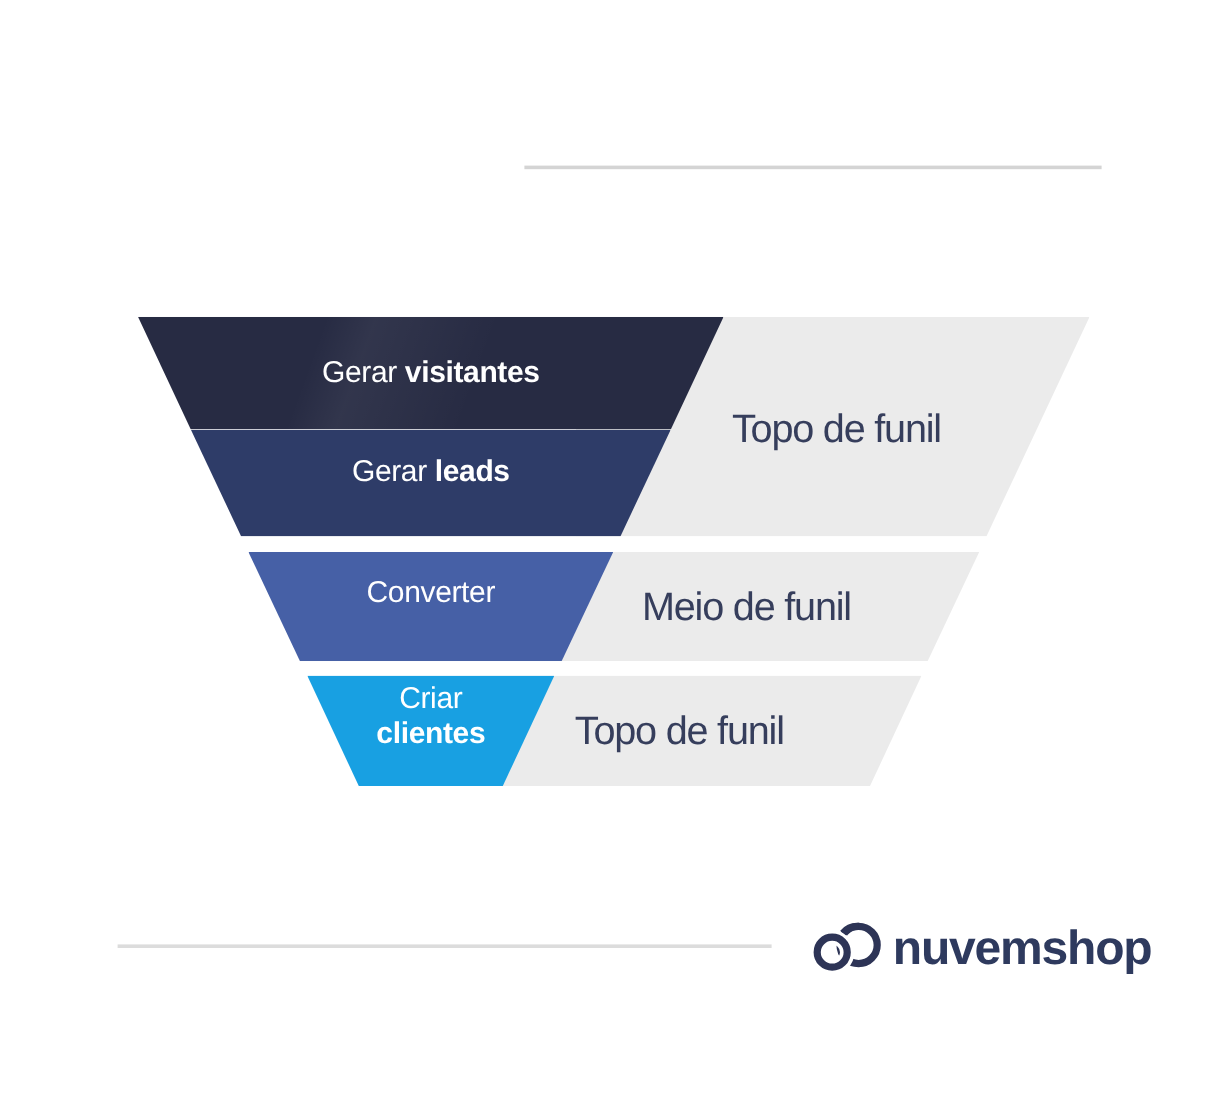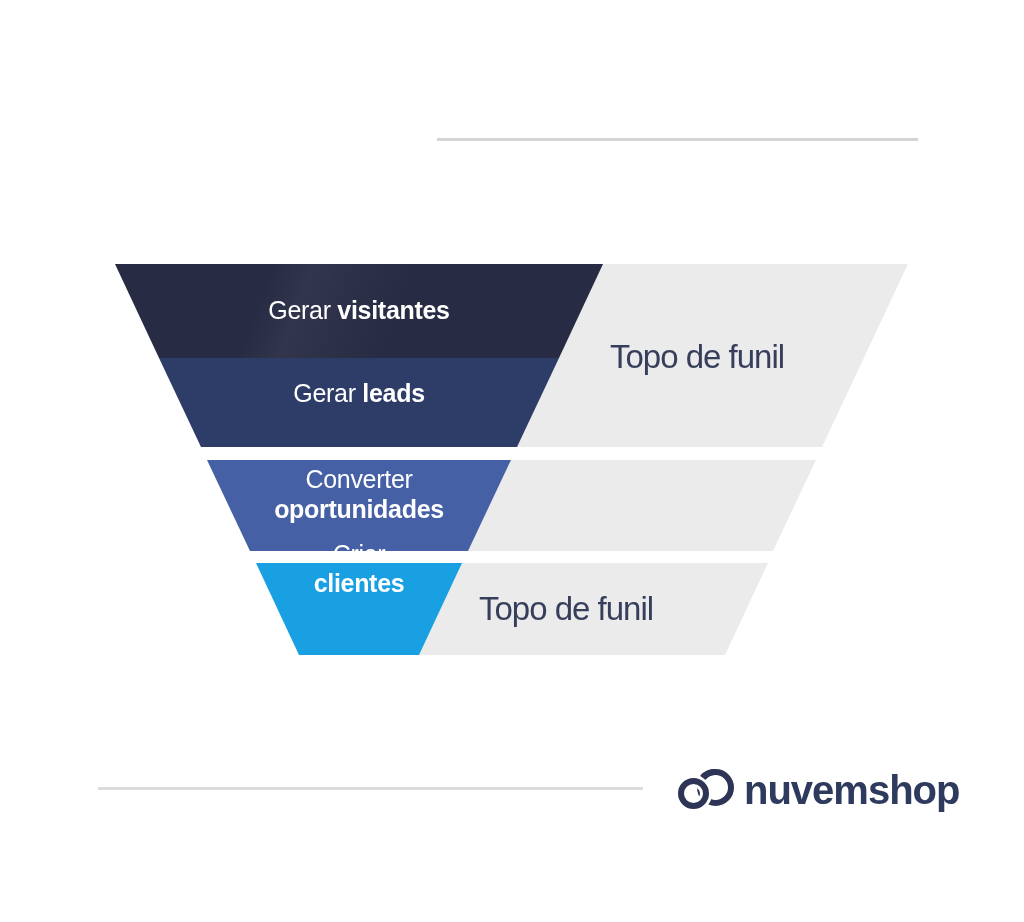--- a/index.html
+++ b/index.html
@@ -98,21 +98,21 @@
     color: var(--c-stage_text, #ffffff);
     font-size: 25px;
     font-weight: 400;
     letter-spacing: -0.3px;
     line-height: 1.18;
   }
   .stage-label b { font-weight: 700; }
   .stage-label-1 { left: 159px; top: 264px; width: 400px; height: 94px; }
   .stage-label-2 { left: 201px; top: 358px; width: 316px; height: 71px; }
   .stage-label-3 { left: 250px; top: 460px; width: 218px; height: 69px; }
-  .stage-label-4 { left: 299px; top: 535px; width: 120px; height: 68px; }
+  .stage-label-4 { left: 299px; top: 563px; width: 120px; height: 68px; }
 
   
   .footer-divider {
     position: absolute;
     left: 98px;
     top: 787px;
     width: 545px;
     height: 3px;
     background: var(--c-divider_light, #dcdcdc);
   }
@@ -137,35 +137,36 @@
 
 <div id="canvas">
 
   <div class="title-divider"></div>
 
   <div class="band band-1"></div>
   <div class="band band-2"></div>
   <div class="band band-3"></div>
 
   <div class="band-label band-label-1">Topo de funil</div>
+  <div class="band-label band-label-2">Meio de funil</div>
   <div class="band-label band-label-3">Topo de funil</div>
 
   <div class="stage stage-1" style="background-color: rgb(39, 43, 67);"></div>
   <div class="stage stage-2" style="background-color: rgb(46, 60, 104);"></div>
   <div class="stage stage-3" style="background-color: rgb(70, 96, 166);"></div>
   <div class="stage stage-4" style="background-color: rgb(24, 160, 226);"></div>
 
   <div class="stage-label stage-label-1">
     <span><span>Gerar</span>&nbsp;<b>visitantes</b></span>
   </div>
   <div class="stage-label stage-label-2">
     <span><span>Gerar</span>&nbsp;<b>leads</b></span>
   </div>
   <div class="stage-label stage-label-3">
-    <span><span>Converter</span><br><b>oportunidades</b></span>
+    <span><span>Converter</span><br></span>
   </div>
   <div class="stage-label stage-label-4">
     <span><span>Criar</span><br><b>clientes</b></span>
   </div>
 
   <div class="footer-divider"></div>
   <div class="brand">
     <span>
       <svg class="brand-icon" viewBox="0 0 62 44" xmlns="http://www.w3.org/2000/svg">
 

